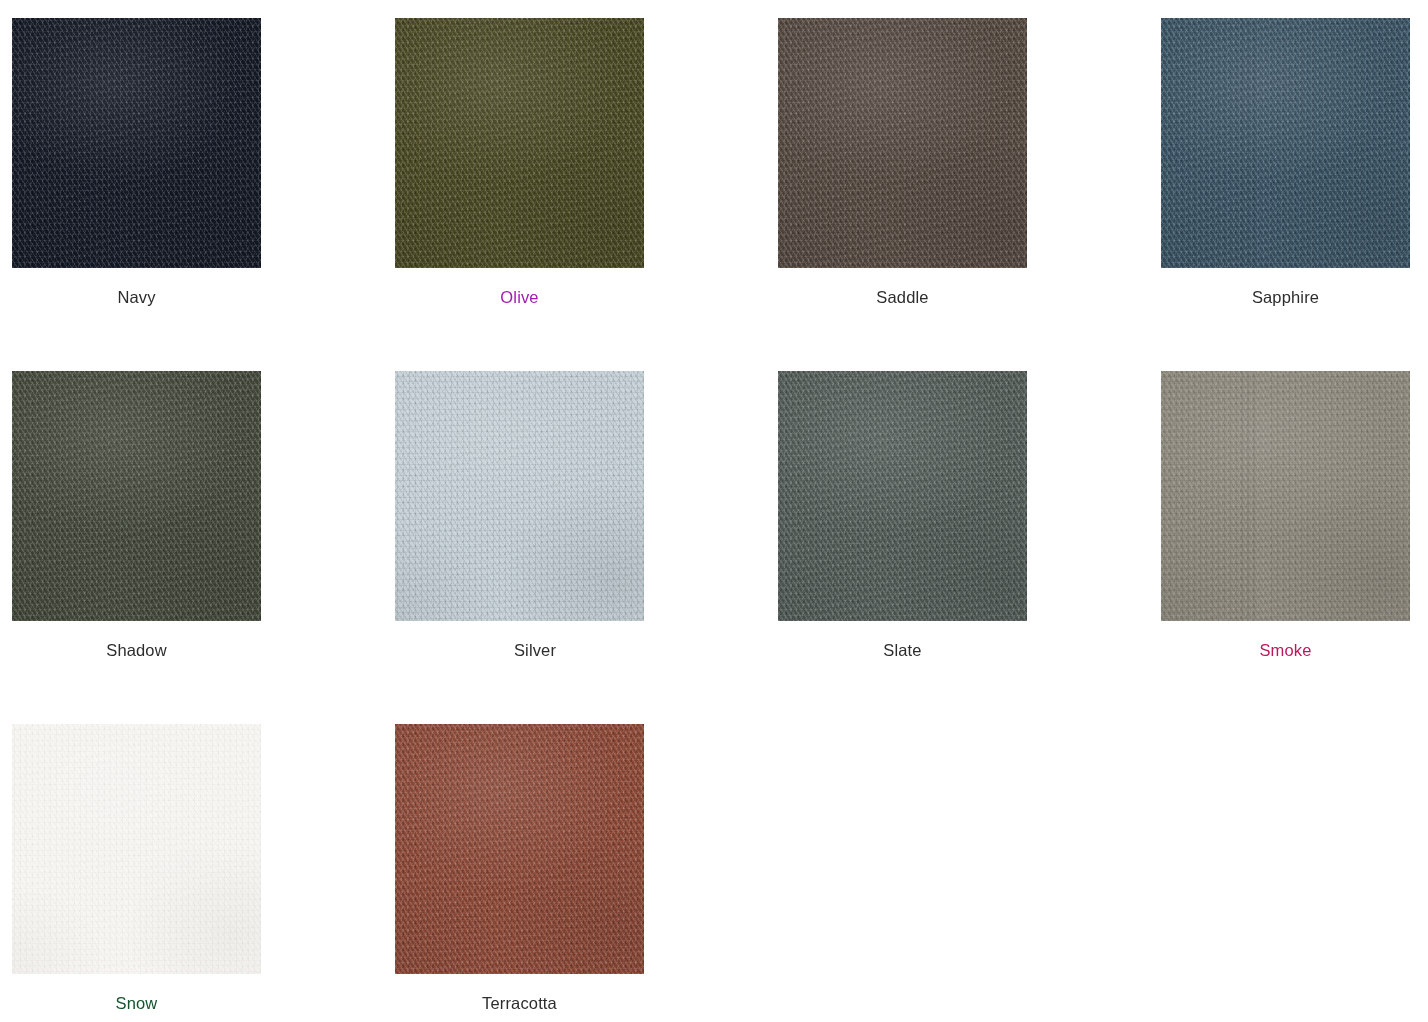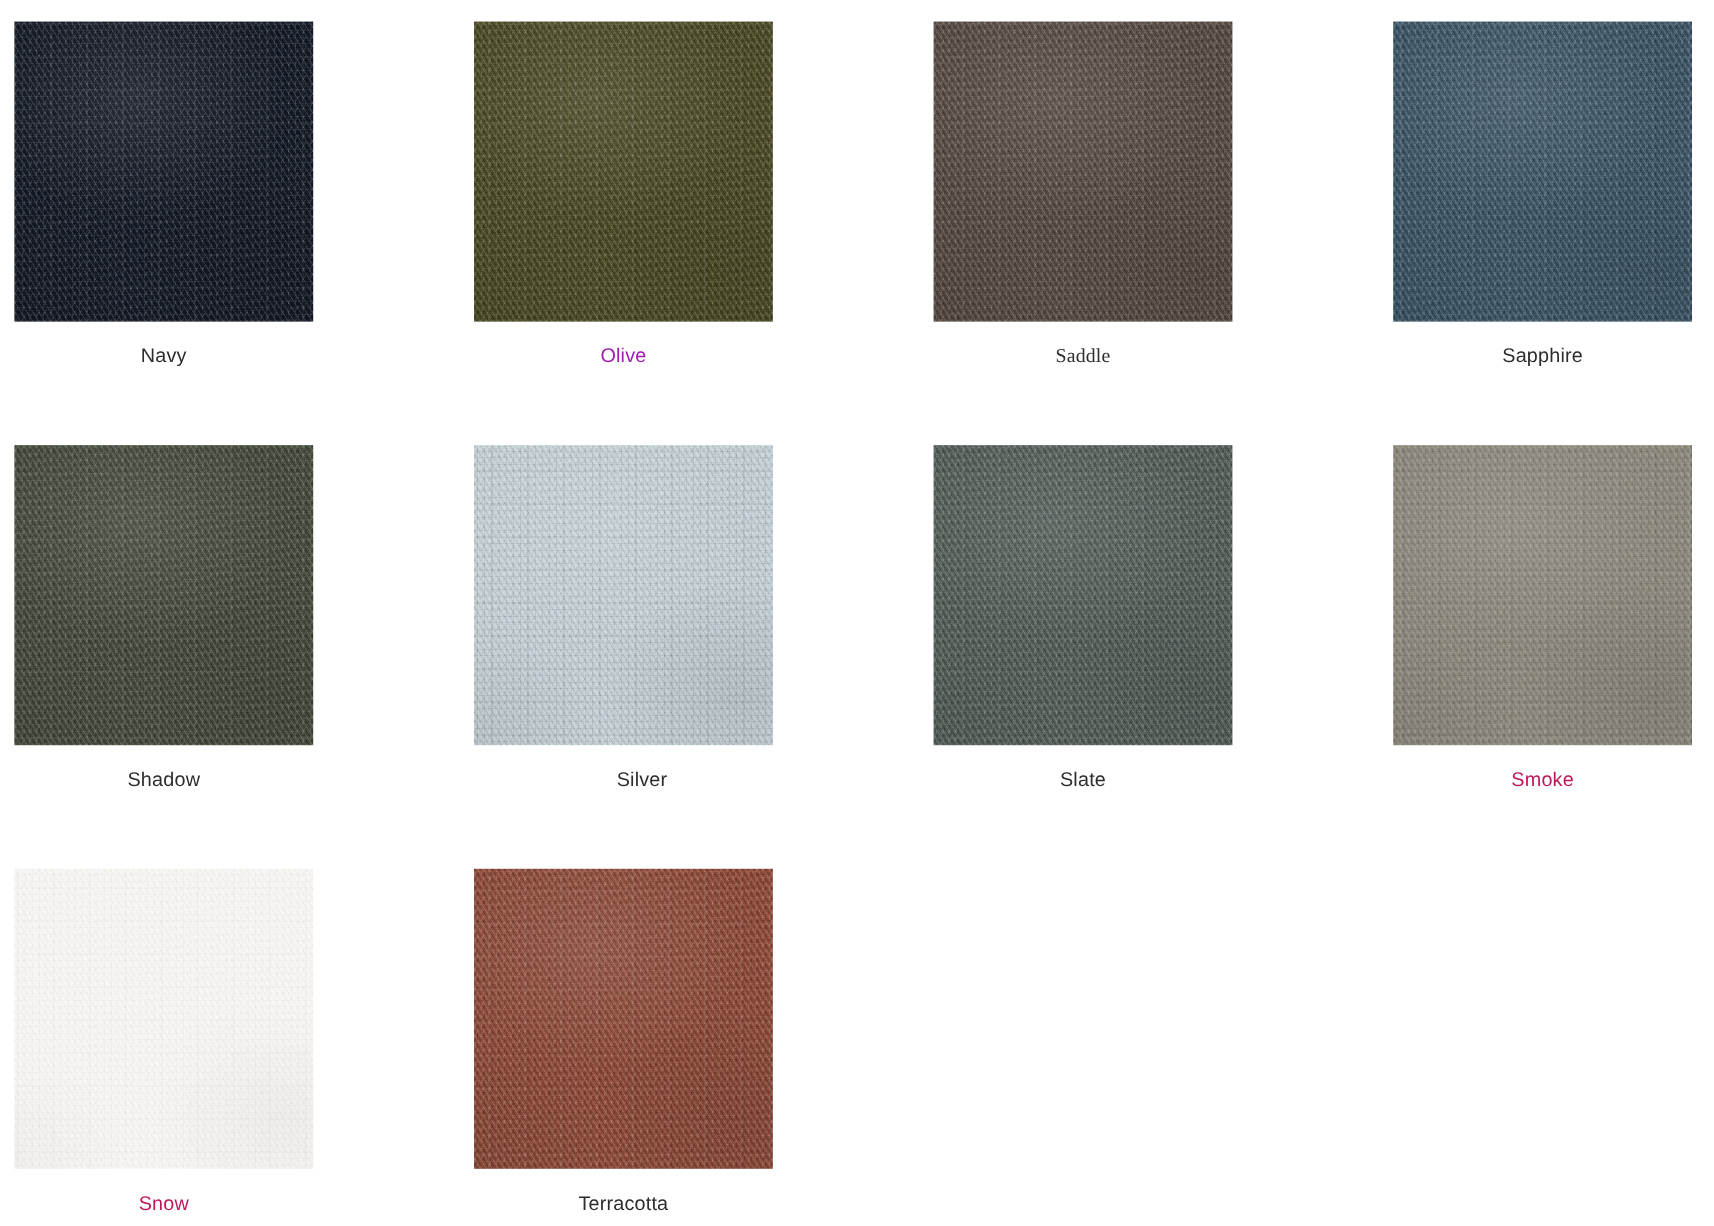--- a/index.html
+++ b/index.html
@@ -173,21 +173,21 @@
       <div class="swatch-label" style="color: #a21caf;">Olive</div>
     </div>
     <div class="swatch-cell">
       <div class="swatch-chip" style="background-color: rgb(86, 74, 65);">
         <div class="tex-herringbone"></div>
         <div class="tex-herringbone-2"></div>
         <div class="tex-warp"></div>
         <div class="tex-weft"></div>
         <div class="tex-shade"></div>
       </div>
-      <div class="swatch-label" style="color: rgb(45, 45, 45); font-family: Liberation Serif, serif;">Saddle</div>
+      <div class="swatch-label" style="color: rgb(45, 45, 45);">Saddle</div>
     </div>
     <div class="swatch-cell">
       <div class="swatch-chip" style="background-color: rgb(59, 85, 102);">
         <div class="tex-herringbone"></div>
         <div class="tex-herringbone-2"></div>
         <div class="tex-warp"></div>
         <div class="tex-weft"></div>
         <div class="tex-shade"></div>
       </div>
       <div class="swatch-label" style="color: rgb(45, 45, 45);">Sapphire</div>
@@ -233,21 +233,21 @@
       <div class="swatch-label" style="color: #be185d; text-align: right;">Smoke</div>
     </div>
     <div class="swatch-cell">
       <div class="swatch-chip verylight" style="background-color: rgb(247, 246, 243);">
         <div class="tex-herringbone"></div>
         <div class="tex-herringbone-2"></div>
         <div class="tex-warp"></div>
         <div class="tex-weft"></div>
         <div class="tex-shade"></div>
       </div>
-      <div class="swatch-label" style="color: #be185d;">Snow</div>
+      <div class="swatch-label" style="color: #14532d;">Snow</div>
     </div>
     <div class="swatch-cell">
       <div class="swatch-chip" style="background-color: rgb(143, 74, 56);">
         <div class="tex-herringbone"></div>
         <div class="tex-herringbone-2"></div>
         <div class="tex-warp"></div>
         <div class="tex-weft"></div>
         <div class="tex-shade"></div>
       </div>
       <div class="swatch-label" style="color: rgb(45, 45, 45);">Terracotta</div>

